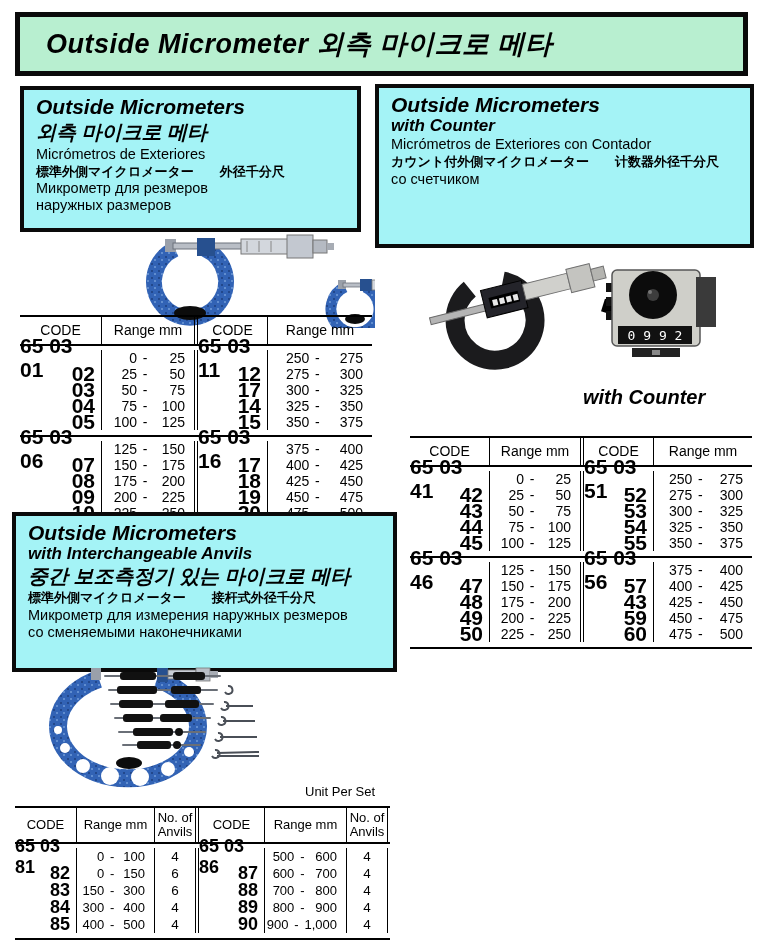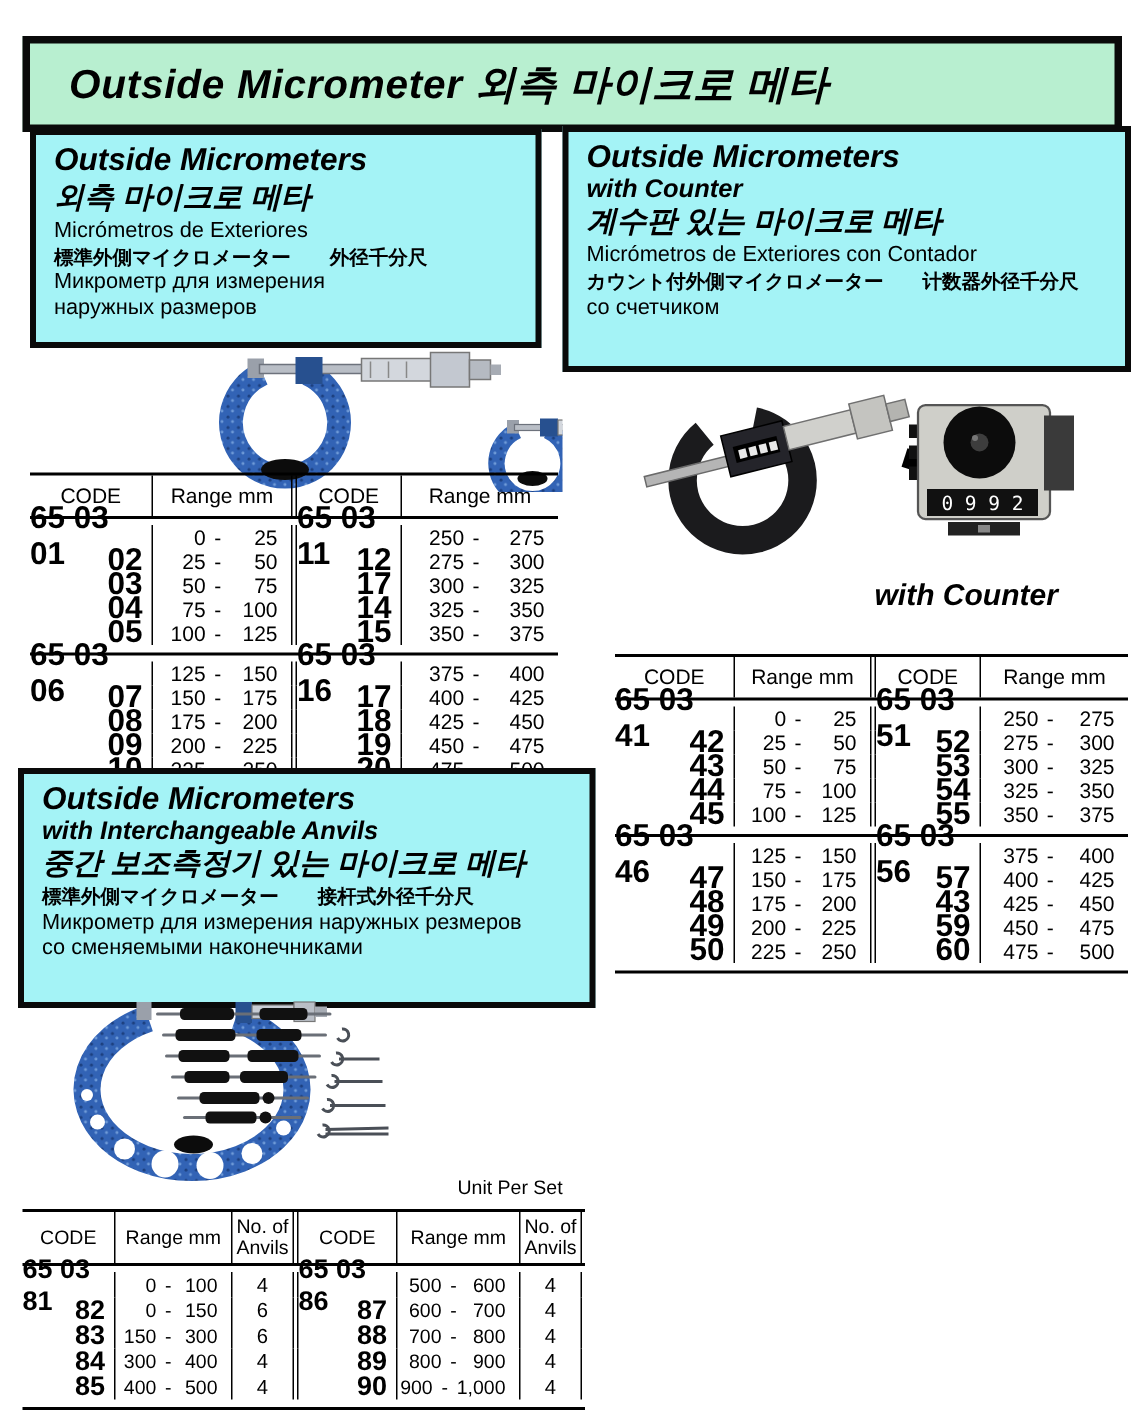--- a/index.html
+++ b/index.html
@@ -1,20 +1,20 @@
 <!DOCTYPE html>
 <html><head>
 <meta charset="utf-8">
 <style>
   html,body{margin:0;padding:0;background:#ffffff;}
   #page{position:relative;width:761px;height:941px;background:#ffffff;overflow:hidden;
         font-family:"Liberation Sans","DejaVu Sans",sans-serif;color:#000;}
 
   
-  #header-box{position:absolute;left:15px;top:24px;width:723px;height:54px;
+  #header-box{position:absolute;left:15px;top:12px;width:723px;height:54px;
     background:#b8efd0;border:5px solid #0a0a0a;display:flex;align-items:center;}
   #header-box .title{font-size:27px;font-weight:bold;font-style:italic;padding-left:26px;
     letter-spacing:.5px;white-space:nowrap;}
 
   
   .cyanbox{position:absolute;background:#a4f3f6;border:4px solid #0a0a0a;
     padding:5px 10px 4px 12px;box-sizing:border-box;}
   .cyanbox .l-en{font-size:21px;font-weight:bold;font-style:italic;line-height:1.12;}
   .cyanbox .l-sub{font-size:17px;font-weight:bold;font-style:italic;line-height:1.1;}
   .cyanbox .l-ko{font-size:20px;font-weight:bold;font-style:italic;line-height:1.3;}
@@ -82,28 +82,27 @@
 
   <div id="header-box">
     <div class="title">Outside Micrometer  외측 마이크로 메타</div>
   </div>
 
   <div id="box-standard" class="cyanbox">
     <div class="l-en">Outside Micrometers</div>
     <div class="l-ko">외측 마이크로 메타</div>
     <div class="l-es">Micrómetros de Exteriores</div>
     <div class="l-ja">標準外側マイクロメーター　　外径千分尺</div>
-    <div class="l-ru">Микрометр для измерения</div>
+    <div class="l-ru">Микрометр для резмеров</div>
     <div class="l-ru">наружных размеров</div>
   </div>
 
   <div id="box-counter" class="cyanbox">
     <div class="l-en">Outside Micrometers</div>
     <div class="l-sub">with Counter</div>
-    <div class="l-ko">계수판 있는 마이크로 메타</div>
     <div class="l-es">Micrómetros de Exteriores con Contador</div>
     <div class="l-ja">カウント付外側マイクロメーター　　计数器外径千分尺</div>
     <div class="l-ru">со счетчиком</div>
   </div>
 
   <svg id="img-standard" class="imgwrap" width="260" height="108" viewBox="0 0 260 108">
     <defs>
       <pattern id="speckle" width="7" height="7" patternUnits="userSpaceOnUse">
         <rect width="7" height="7" fill="#3263b5"></rect>
         <circle cx="2" cy="2" r="1" fill="#1c3f7e"></circle>

